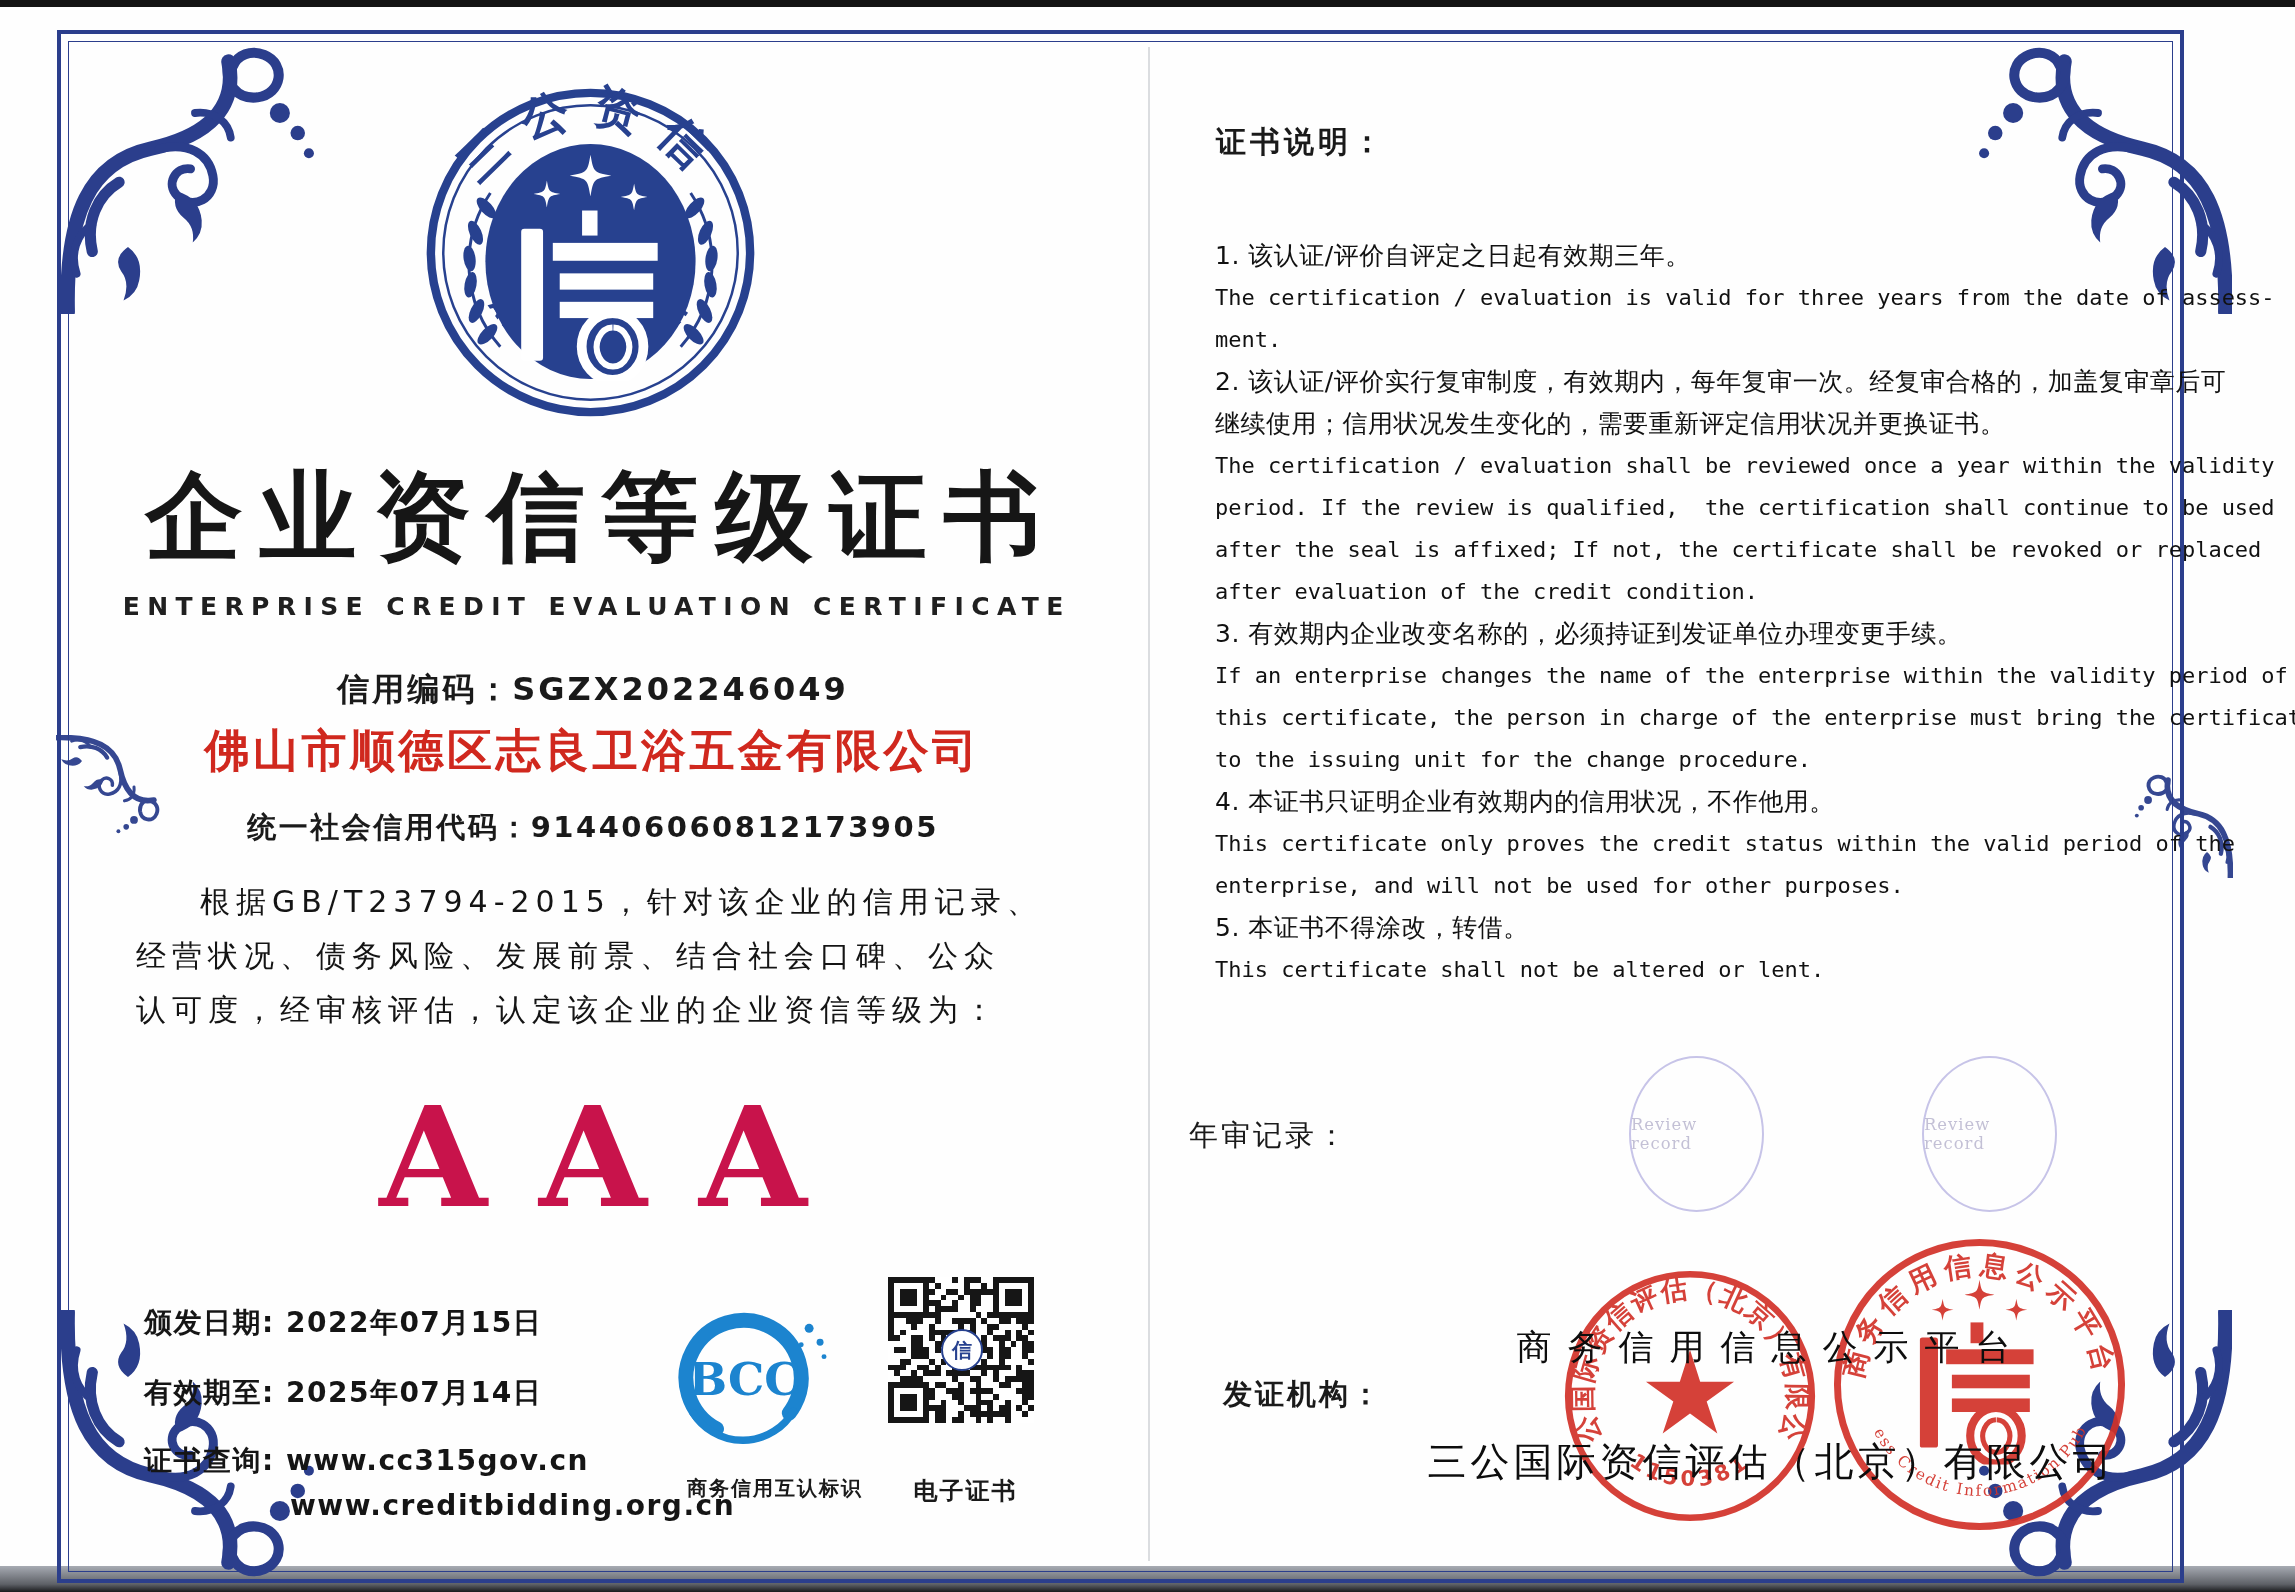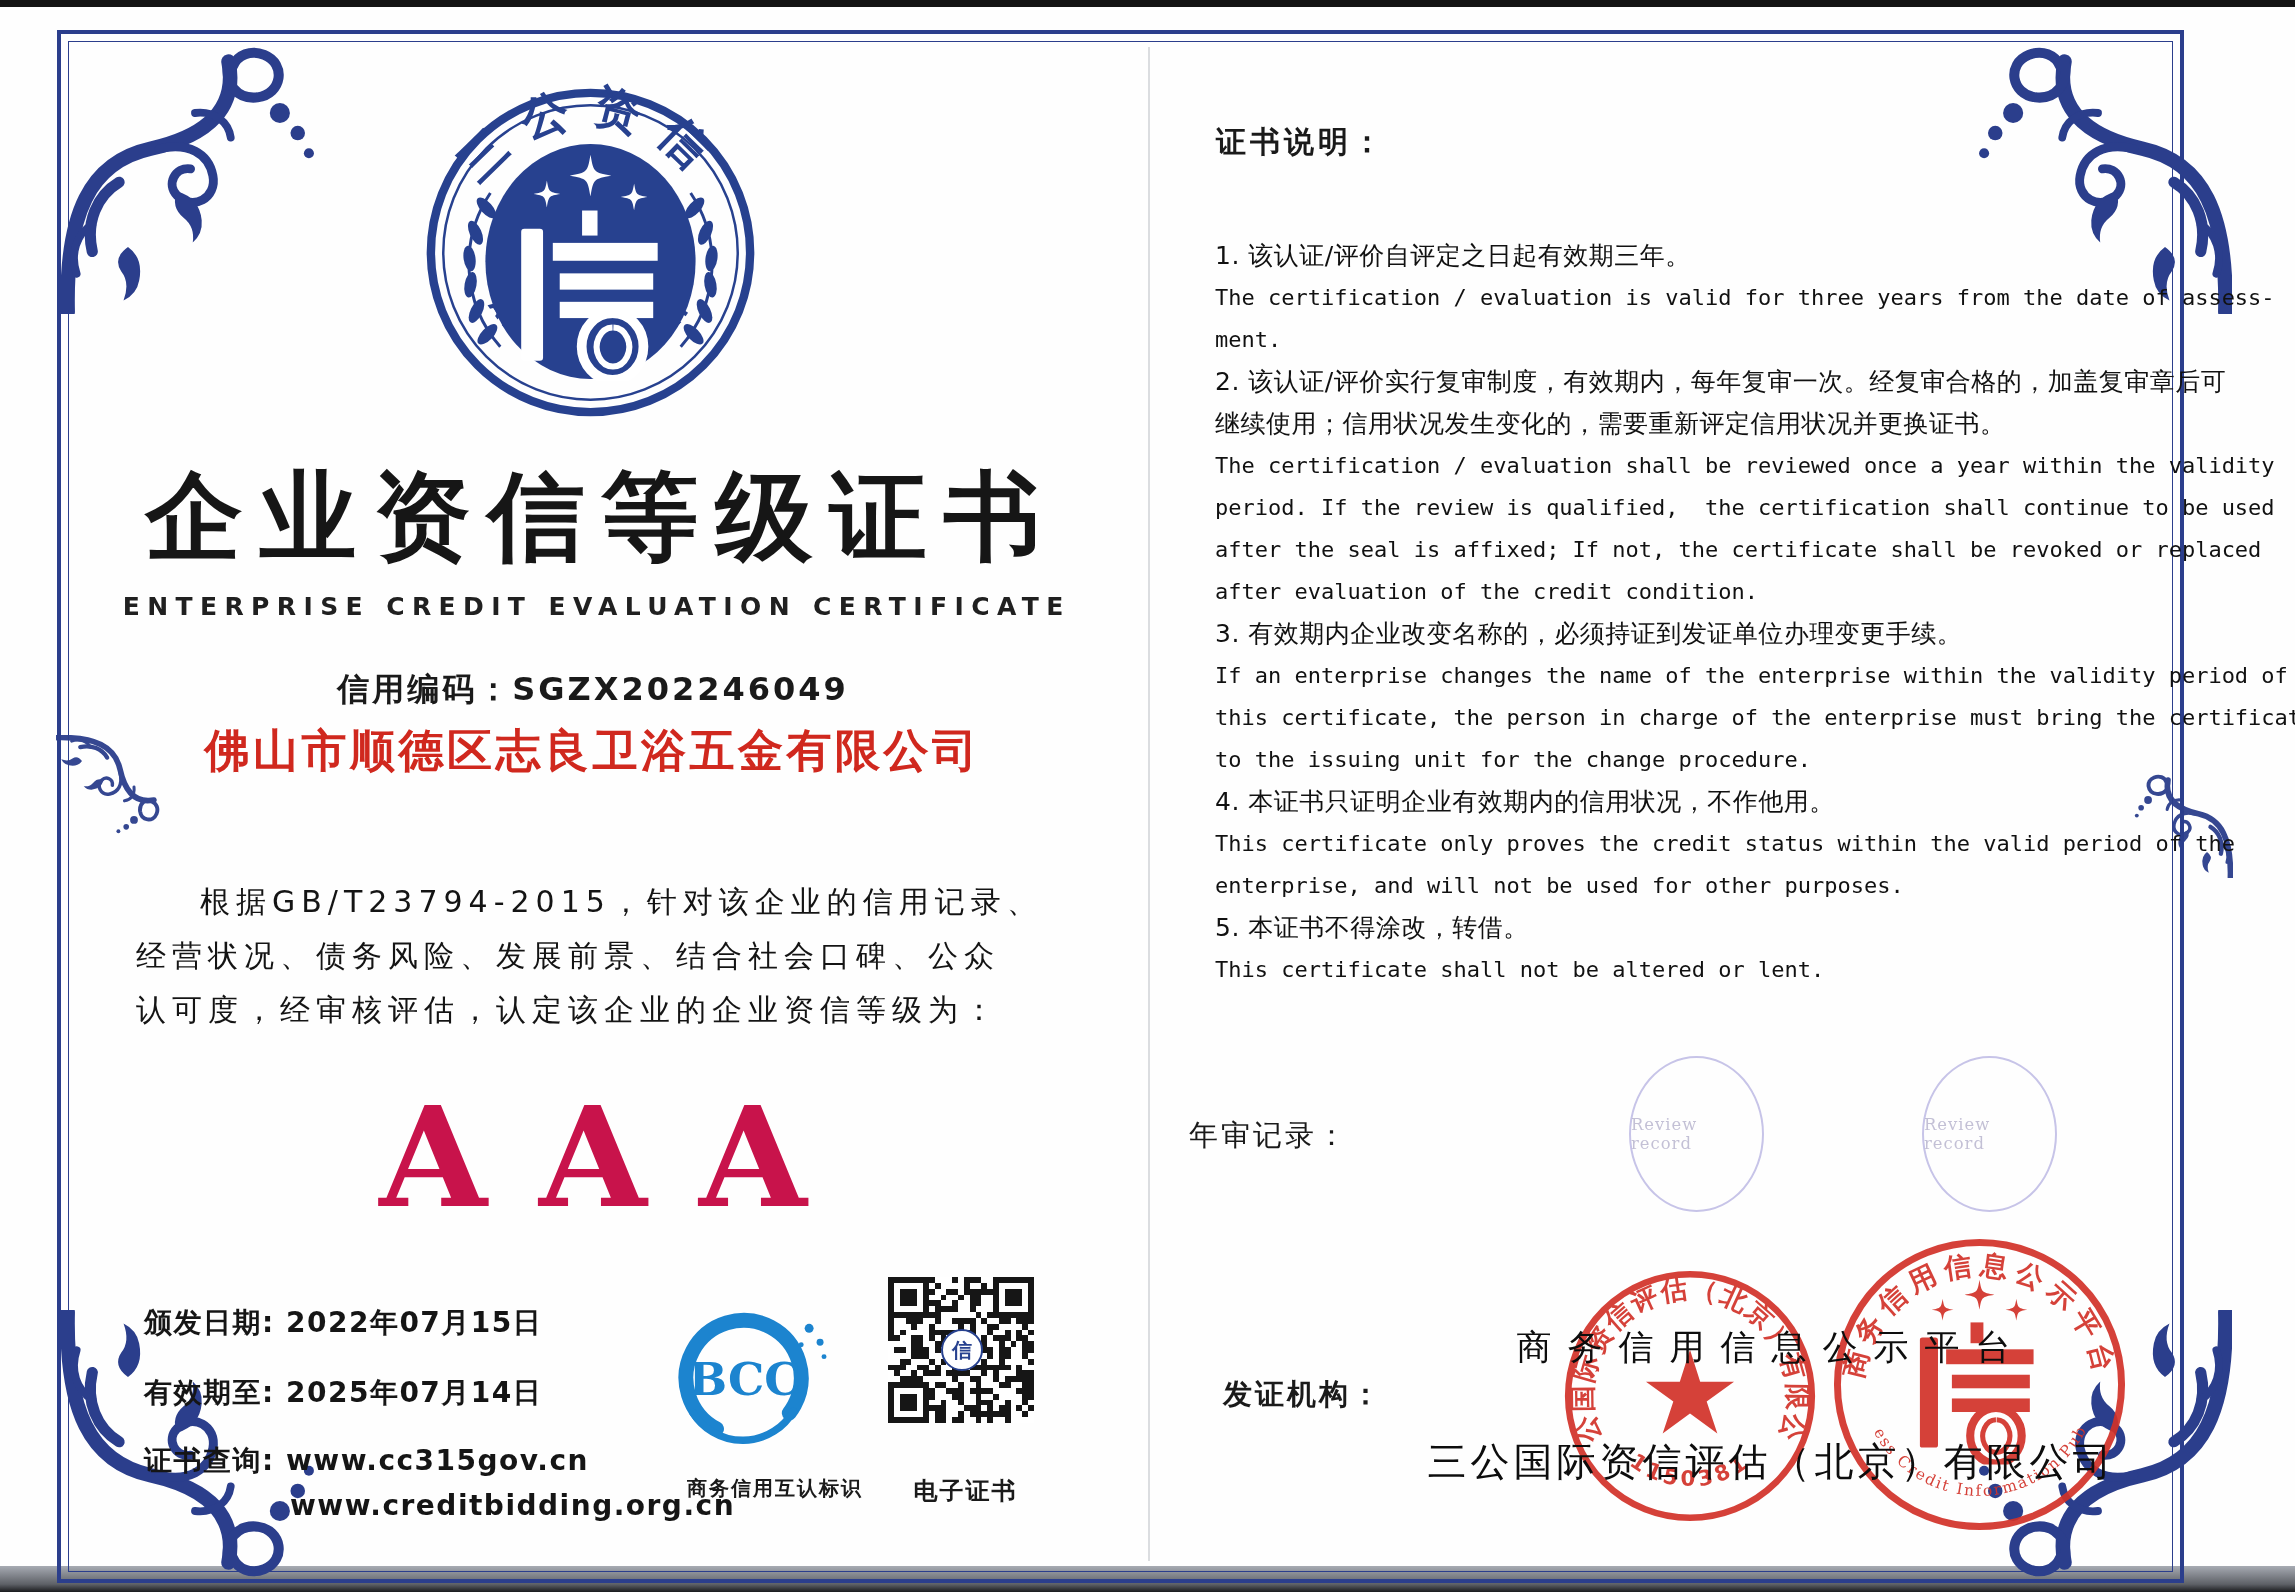--- a/index.html
+++ b/index.html
@@ -176,20 +176,21 @@
       <use href="#sparkle" x="-10" y="-10" width="20" height="20" transform="translate(262,232) scale(2.7)"></use>
       <use href="#sparkle" x="-10" y="-10" width="20" height="20" transform="translate(438,238) scale(2.7)"></use>
       <use href="#xin-mark" width="360" height="420" transform="translate(210,265) scale(0.82)"></use>
     </g>
   </svg>
 
   <div class="abs subtitle">ENTERPRISE CREDIT EVALUATION CERTIFICATE</div>
   <div class="abs title">企业资信等级证书</div>
   <div class="abs credit-code">信用编码：SGZX202246049</div>
   <div class="abs company">佛山市顺德区志良卫浴五金有限公司</div>
+  <div class="abs uscc">统一社会信用代码：914406060812173905</div>
   <div class="abs statement">根据GB/T23794-2015，针对该企业的信用记录、
 经营状况、债务风险、发展前景、结合社会口碑、公众
 认可度，经审核评估，认定该企业的企业资信等级为：</div>
   <div class="abs rating">AAA</div>
 
   <div class="abs meta m1"><span>颁发日期: </span><span>2022年07月15日</span></div>
   <div class="abs meta m2"><span>有效期至: </span><span>2025年07月14日</span></div>
   <div class="abs meta m3"><span>证书查询: </span><span>www.cc315gov.cn</span></div>
   <div class="abs meta m4">www.creditbidding.org.cn</div>
 

